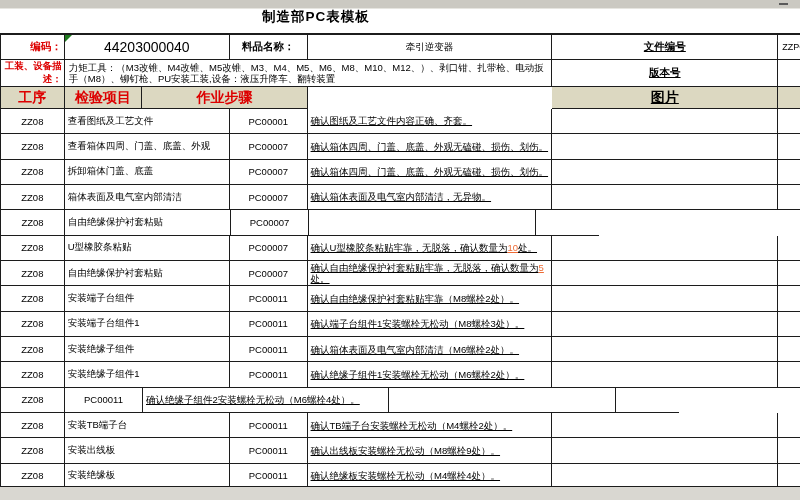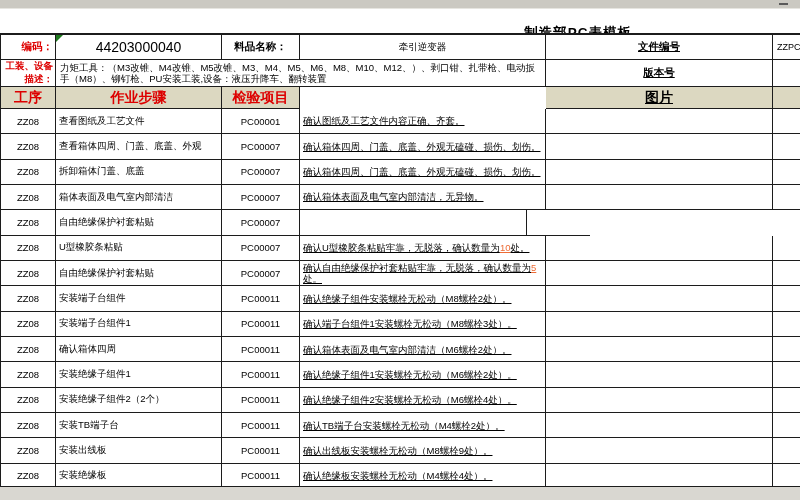--- a/index.html
+++ b/index.html
@@ -16,42 +16,42 @@
     color:#000;
   }
   .top-strip{
     position:absolute;left:0;top:0;width:800px;height:8px;
     background:#cbc9c2;border-bottom:1px solid #e6e5e0;
   }
   .min-dash{
     position:absolute;left:779px;top:3px;width:9px;height:2px;background:#5a5a5a;
   }
   .title-strip{
-    position:absolute;left:0;top:20px;width:632px;height:25px;
-    display:flex;align-items:center;justify-content:flex-end;
+    position:absolute;left:0;top:4px;width:632px;height:25px;
+    display:flex;align-items:center;justify-content:center;
   }
   .title-strip .t{font-size:13.5px;font-weight:bold;letter-spacing:1px;}
   .sheet{
     position:absolute;left:0;top:33px;width:840px;
     border-top:2px solid var(--bd);
     border-left:1px solid var(--bd);
   }
   .trow{display:flex;width:840px;}
   .cell{
     box-sizing:border-box;
     border-right:1px solid var(--bd);
     border-bottom:1px solid var(--bd);
     display:flex;align-items:center;
     font-size:9.5px;
     overflow:hidden;
     background:#fff;
     padding:0 3px;
     position:relative;
   }
-  .c1{width:55px;}
+  .c1{width:64px;}
   .c2{width:166px;}
   .c3{width:78px;}
   .c4{width:246px;line-height:11.5px;flex-wrap:wrap;align-content:center;}
   .c5{width:227px;text-decoration:underline;}
   .c6{width:63px;border-right:none;}
   .merged{width:490px;}
   .ctr{justify-content:center;text-align:center;}
   .rowA{height:25px;}
   .rowB{height:27px;}
   .rowH{height:22px;}
@@ -101,22 +101,22 @@
 
   <div class="trow rowB">
     <div class="cell c1 lbl" style="font-size:9.5px;">工装、设备描述：</div>
     <div class="cell merged tooling">力矩工具：（M3改锥、M4改锥、M5改锥、M3、M4、M5、M6、M8、M10、M12、）、剥口钳、扎带枪、电动扳手（M8）、铆钉枪、PU安装工装,设备：液压升降车、翻转装置</div>
     <div class="cell c5 ctr blk-b">版本号</div>
     <div class="cell c6"></div>
   </div>
 
   <div class="trow rowH hdr">
     <div class="cell c1 ctr red">工序</div>
+    <div class="cell c3 ctr red">检验项目</div>
     <div class="cell c2 ctr red">作业步骤</div>
-    <div class="cell c3 ctr red">检验项目</div>
     <div class="cell c4 ctr red" style="justify-content:center;margin-top:32px;">作业内容</div>
     <div class="cell c5 ctr">图片</div>
     <div class="cell c6"></div>
   </div>
 
   <div>
       <div class="trow data">
         <div class="cell c1 ctr">ZZ08</div>
         <div class="cell c2">查看图纸及工艺文件</div>
         <div class="cell c3 ctr">PC00001</div>
@@ -185,58 +185,57 @@
           <span>处。</span>
         </div>
         <div class="cell c5"></div>
         <div class="cell c6"></div>
       </div>
       <div class="trow data">
         <div class="cell c1 ctr">ZZ08</div>
         <div class="cell c2">安装端子台组件</div>
         <div class="cell c3 ctr">PC00011</div>
         <div class="cell c4">
-          <span>确认绝缘子组件安装螺栓无松动（M8螺栓2处）。</span>
+          <span>确认自由绝缘保护衬套粘贴牢靠（M8螺栓2处）。</span>
         </div>
         <div class="cell c5"></div>
         <div class="cell c6"></div>
       </div>
       <div class="trow data">
         <div class="cell c1 ctr">ZZ08</div>
         <div class="cell c2">安装端子台组件1</div>
         <div class="cell c3 ctr">PC00011</div>
         <div class="cell c4">
           <span>确认端子台组件1安装螺栓无松动（M8螺栓3处）。</span>
         </div>
         <div class="cell c5"></div>
         <div class="cell c6"></div>
       </div>
       <div class="trow data">
         <div class="cell c1 ctr">ZZ08</div>
-        <div class="cell c2">确认箱体四周</div>
+        <div class="cell c2">安装绝缘子组件</div>
         <div class="cell c3 ctr">PC00011</div>
         <div class="cell c4">
           <span>确认箱体表面及电气室内部清洁（M6螺栓2处）。</span>
         </div>
         <div class="cell c5"></div>
         <div class="cell c6"></div>
       </div>
       <div class="trow data">
         <div class="cell c1 ctr">ZZ08</div>
         <div class="cell c2">安装绝缘子组件1</div>
         <div class="cell c3 ctr">PC00011</div>
         <div class="cell c4">
           <span>确认绝缘子组件1安装螺栓无松动（M6螺栓2处）。</span>
         </div>
         <div class="cell c5"></div>
         <div class="cell c6"></div>
       </div>
       <div class="trow data">
         <div class="cell c1 ctr">ZZ08</div>
-        <div class="cell c2">安装绝缘子组件2（2个）</div>
         <div class="cell c3 ctr">PC00011</div>
         <div class="cell c4">
           <span>确认绝缘子组件2安装螺栓无松动（M6螺栓4处）。</span>
         </div>
         <div class="cell c5"></div>
         <div class="cell c6"></div>
       </div>
       <div class="trow data">
         <div class="cell c1 ctr">ZZ08</div>
         <div class="cell c2">安装TB端子台</div>

